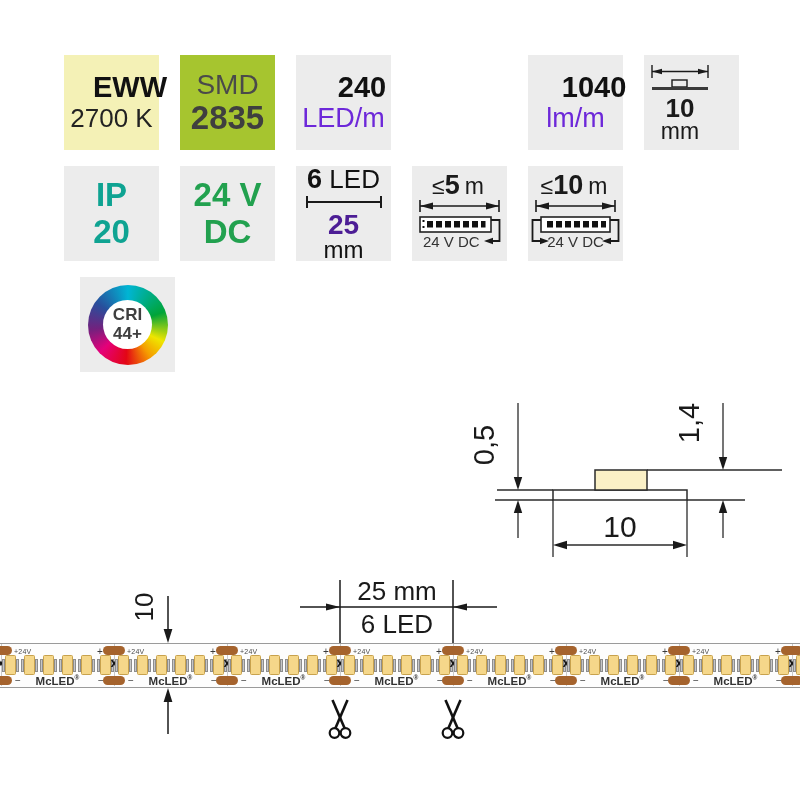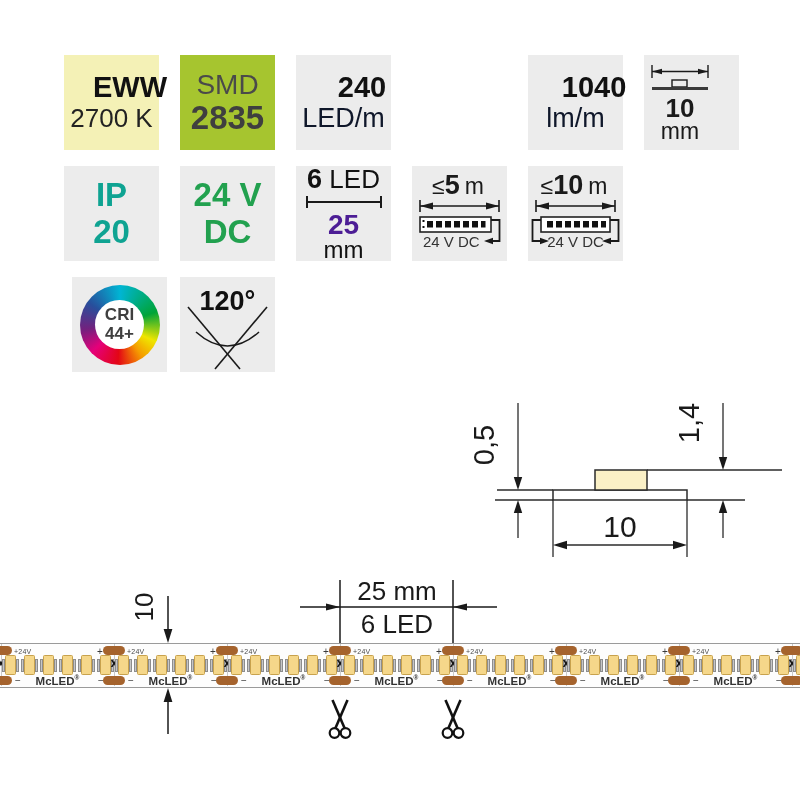--- a/index.html
+++ b/index.html
@@ -7,21 +7,21 @@
         font-family:"Liberation Sans",sans-serif;color:#1a1a1a;}
   svg text{font-family:"Liberation Sans",sans-serif;}
 
   
   .badge{position:absolute;width:95px;height:95px;background:#ececec;display:flex;
          flex-direction:column;align-items:center;justify-content:center;text-align:center;}
   .b-l1{font-size:29px;font-weight:bold;color:#111;line-height:1.15;margin-left:37px;}
   .b-l2{font-size:26px;color:#222;line-height:1.15;}
   .chip-l1{font-size:28px;color:#4a4a4a;line-height:1.1;}
   .chip-l2{font-size:33px;font-weight:bold;color:#3f3f3f;line-height:1.05;}
-  .unit{font-size:27px;color:#0f172a;line-height:1.1;}
+  .unit{font-size:27px;color:#6d28d9;line-height:1.1;}
   .col-two{font-size:33px;font-weight:bold;line-height:1.12;}
   .wb-val{font-size:26px;font-weight:bold;line-height:1.0;margin-top:4px;}
   .wb-unit{font-size:23px;line-height:0.95;}
   .cutb-l1{font-size:26px;line-height:1.0;color:#111;}
   .cutb-l1 b{font-size:27px;}
   .cutb-val{font-size:28px;font-weight:bold;line-height:1.05;color:#4c1d95;}
   .cutb-unit{font-size:24px;line-height:0.9;color:#111;}
   .ring{width:80px;height:80px;border-radius:50%;display:flex;align-items:center;justify-content:center;}
   .ring-inner{width:49px;height:49px;border-radius:50%;background:#fff;display:flex;flex-direction:column;
               align-items:center;justify-content:center;font-weight:bold;font-size:17px;color:#3f3f3f;line-height:1.08;}
@@ -151,37 +151,27 @@
         <rect x="73" y="55" width="5" height="6.5"></rect>
       </g>
       <path d="M13,54 h-8.5 v21 h9.5" fill="none" stroke="#1a1a1a" stroke-width="1.8"></path>
       <polygon points="21,75 12,71.8 12,78.2" fill="#1a1a1a"></polygon>
       <path d="M82,54 h8.5 v21 h-9.5" fill="none" stroke="#1a1a1a" stroke-width="1.8"></path>
       <polygon points="74,75 83,71.8 83,78.2" fill="#1a1a1a"></polygon>
       <text x="47.5" y="81" text-anchor="middle" font-size="15" fill="#333">24 V DC</text>
     </svg>
   </div>
 
-  <div class="badge" style="left:72px;top:277px">
+  <div class="badge" style="left:80px;top:277px">
     <div class="ring" style="background:conic-gradient(from 0deg,#00b5d4 0deg,#00a438 70deg,#efe600 115deg,#f59c00 145deg,#e30615 183deg,#e5007a 226deg,#73217e 263deg,#274f9c 306deg,#00b5d4 360deg);">
       <div class="ring-inner">
         <div>CRI</div>
         <div>44+</div>
       </div>
     </div>
-  </div>
-  <div class="badge" style="left:180px;top:277px">
-    <div class="angle-txt">120°</div>
-    <svg class="abs" width="95" height="95" viewBox="0 0 95 95">
-      <g stroke="#1a1a1a" stroke-width="1.6" fill="none">
-        <line x1="8" y1="30" x2="60" y2="92"></line>
-        <line x1="87" y1="30" x2="35" y2="92"></line>
-        <path d="M16,55 Q47.5,83 79,55"></path>
-      </g>
-    </svg>
   </div>
 
   <svg class="abs" style="left:450px;top:385px" width="340" height="190" viewBox="0 0 340 190">
     <g stroke="#2b2b2b" stroke-width="1.3" fill="none">
       <line x1="47" y1="105" x2="103" y2="105"></line>
       <line x1="45" y1="115" x2="103" y2="115"></line>
       <line x1="197" y1="85" x2="332" y2="85"></line>
       <line x1="237" y1="115" x2="295" y2="115"></line>
       <line x1="68" y1="18" x2="68" y2="93"></line>
       <line x1="68" y1="127" x2="68" y2="153"></line>

